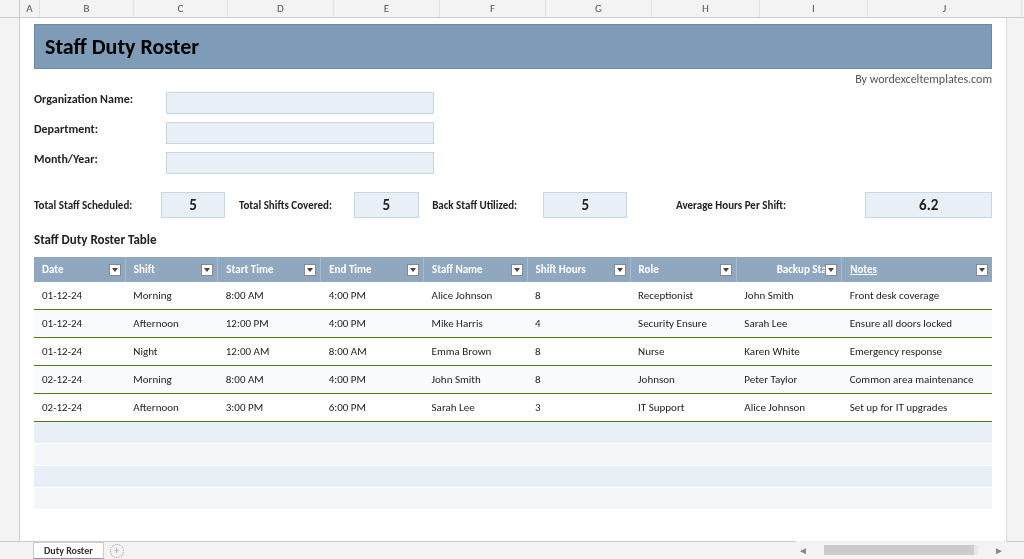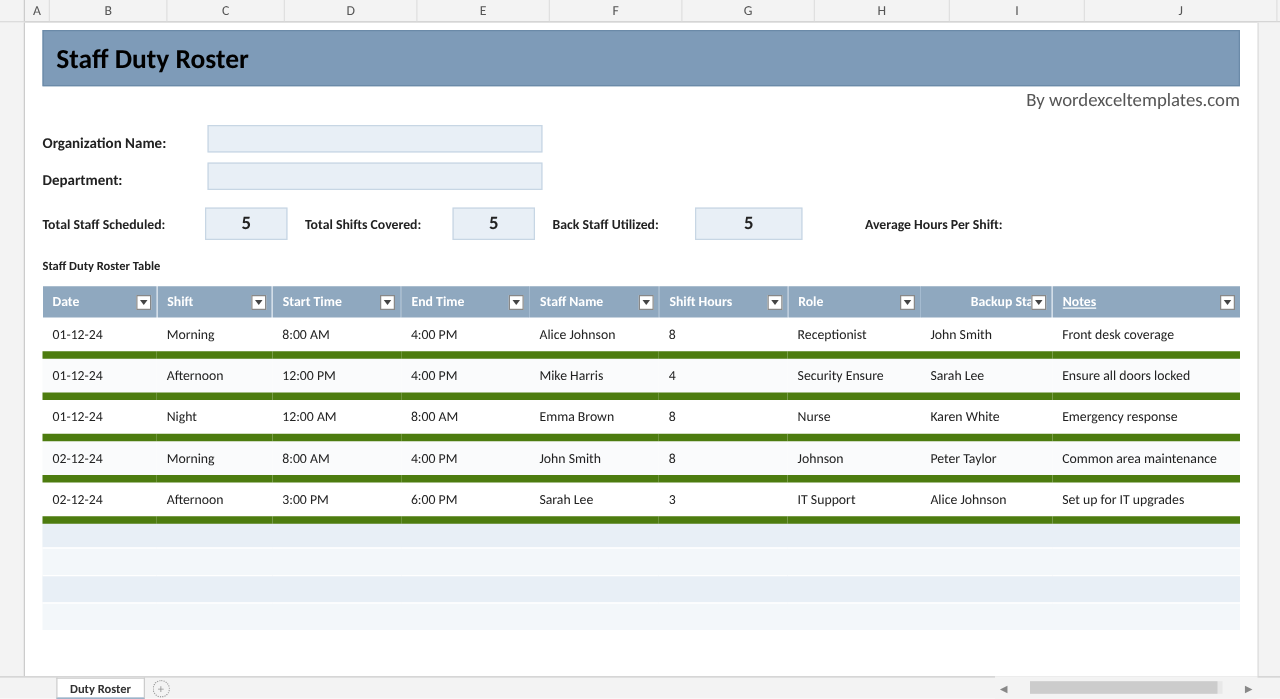--- a/index.html
+++ b/index.html
@@ -15,50 +15,50 @@
 
 .row-numbers { position: absolute; left: 0; top: 18px; width: 20px; bottom: 18px; background: #f3f3f3; border-right: 1px solid #ccc; }
 .row-numbers .rn { height: 26px; font-size: 10px; color: #666; text-align: center; line-height: 26px; border-bottom: 1px solid #eee; }
 .row-numbers .rn:first-child { height: 6px; border-bottom: none; }
 
 
 .main { position: absolute; left: 20px; top: 18px; right: 18px; bottom: 18px; overflow: hidden; padding: 6px 14px 0 14px; }
 
 
 .title-bar { background: #7e9bb8; border: 1px solid #6b8aa8; padding: 8px 10px; font-size: 22px; font-weight: bold; color: #000; margin-bottom: 3px; }
-.byline { text-align: right; font-size: 15px; color: #555; margin-bottom: 6px; }
-
-
-.form-row { display: flex; align-items: flex-end; height: 26px; margin-bottom: 4px; }
+.byline { text-align: right; font-size: 12px; color: #555; margin-bottom: 6px; }
+
+
+.form-row { display: flex; align-items: flex-start; height: 26px; margin-bottom: 4px; }
 .form-label { width: 132px; font-weight: bold; font-size: 12px; }
 .form-input { width: 268px; height: 22px; background: #e8eff6; border: 1px solid #c7d6e4; }
 
 
 .summary-row { display: flex; align-items: center; margin-top: 14px; margin-bottom: 14px; }
 .sum-label { font-weight: bold; font-size: 11px; margin-right: 10px; }
 .sum-box { background: #e8eff6; border: 1px solid #c7d6e4; font-weight: bold; font-size: 15px; text-align: center; padding: 3px 0; }
 .sum-gap { }
 
 
-.subtitle { font-weight: bold; font-size: 10px; margin-bottom: 10px; }
+.subtitle { font-weight: bold; font-size: 13px; margin-bottom: 10px; }
 
 
 .roster-table { width: 100%; border-collapse: collapse; }
 .roster-table th { background: #8fa8bf; color: #fff; font-weight: bold; font-size: 11px; text-align: left; padding: 6px 8px; position: relative; border-right: 1px solid #a5bbd0; }
 .roster-table th:last-child { border-right: none; }
 .filter-icon { position: absolute; right: 4px; top: 50%; transform: translateY(-50%); width: 12px; height: 12px; background: #fff; border: 1px solid #888; display: flex; align-items: center; justify-content: center; }
 .filter-icon::after { content: ""; border-left: 3px solid transparent; border-right: 3px solid transparent; border-top: 4px solid #444; }
-.roster-table td { padding: 7px 8px; font-size: 11px; border-bottom: 6px solid #4d7c0f; }
+.roster-table td { padding: 7px 8px; font-size: 11px; border-bottom: 1px solid #4d7c0f; }
 .roster-table tbody tr:nth-child(odd) { background: #fff; }
 .roster-table tbody tr:nth-child(even) { background: #fafbfc; }
 .roster-table tbody tr.empty td { background: #e8eff6; height: 22px; border-bottom: 1px solid #fff; }
 .roster-table tbody tr.empty:nth-child(odd) td { background: #f3f7fa; }
 
 
-.sheet-tabs { position: absolute; left: 0; right: 0; bottom: 0; height: 18px; background: #f3f3f3; border-top: 1px solid #ccc; display: flex; align-items: center; padding-left: 45px; font-size: 10px; }
+.sheet-tabs { position: absolute; left: 0; right: 0; bottom: 0; height: 18px; background: #f3f3f3; border-top: 1px solid #ccc; display: flex; align-items: center; padding-left: 33px; font-size: 10px; }
 .sheet-tab { background: #fff; border: 1px solid #ccc; border-bottom: 2px solid #7e9bb8; padding: 1px 10px; margin-right: 2px; font-weight: bold; color: #333; }
 .add-sheet { width: 14px; height: 14px; border: 1px dotted #999; border-radius: 50%; display: flex; align-items: center; justify-content: center; color: #999; font-size: 10px; margin-left: 4px; }
 
 
 .vscroll { position: absolute; right: 0; top: 18px; width: 18px; bottom: 18px; background: #f3f3f3; border-left: 1px solid #ddd; }
 .hscroll-area { position: absolute; right: 18px; bottom: 0; height: 18px; width: 210px; background: #f3f3f3; display: flex; align-items: center; }
 .hscroll-track { flex: 1; height: 10px; background: #e8e8e8; margin: 0 14px; }
 .hscroll-thumb { width: 150px; height: 10px; background: #ccc; }
 .hscroll-arrow { width: 14px; text-align: center; color: #888; font-size: 10px; }
 
@@ -92,33 +92,38 @@
     <div class="byline">By wordexceltemplates.com</div>
 
     <div class="form-row">
       <div class="form-label">Organization Name:</div>
       <div class="form-input" title=""></div>
     </div>
     <div class="form-row">
       <div class="form-label">Department:</div>
       <div class="form-input" title=""></div>
     </div>
+    <div class="form-row">
+      <div class="form-label">Month/Year:</div>
+      <div class="form-input" title=""></div>
+    </div>
 
     <div class="summary-row">
       <div class="sum-label" style="width:120px">Total Staff Scheduled:</div>
       <div class="sum-box" style="width:66px">5</div>
       <div class="sum-gap" style="width:14px"></div>
       <div class="sum-label" style="width:108px">Total Shifts Covered:</div>
       <div class="sum-box" style="width:66px">5</div>
       <div class="sum-gap" style="width:14px"></div>
       <div class="sum-label" style="width:104px">Back Staff Utilized:</div>
       <div class="sum-box" style="width:86px">5</div>
       <div class="sum-gap" style="width:50px"></div>
       <div class="sum-label" style="width:134px">Average Hours Per Shift:</div>
       <div class="sum-gap" style="width:50px"></div>
+      <div class="sum-box" style="width:130px">6.2</div>
     </div>
 
     <div class="subtitle">Staff Duty Roster Table</div>
 
     <table class="roster-table">
       <thead>
           <tr id="roster-head-row">
             <th style="width: 94px;">Date<span class="filter-icon"></span></th>
             <th style="width: 94px;">Shift<span class="filter-icon"></span></th>
             <th style="width: 106px;">Start Time<span class="filter-icon"></span></th>

